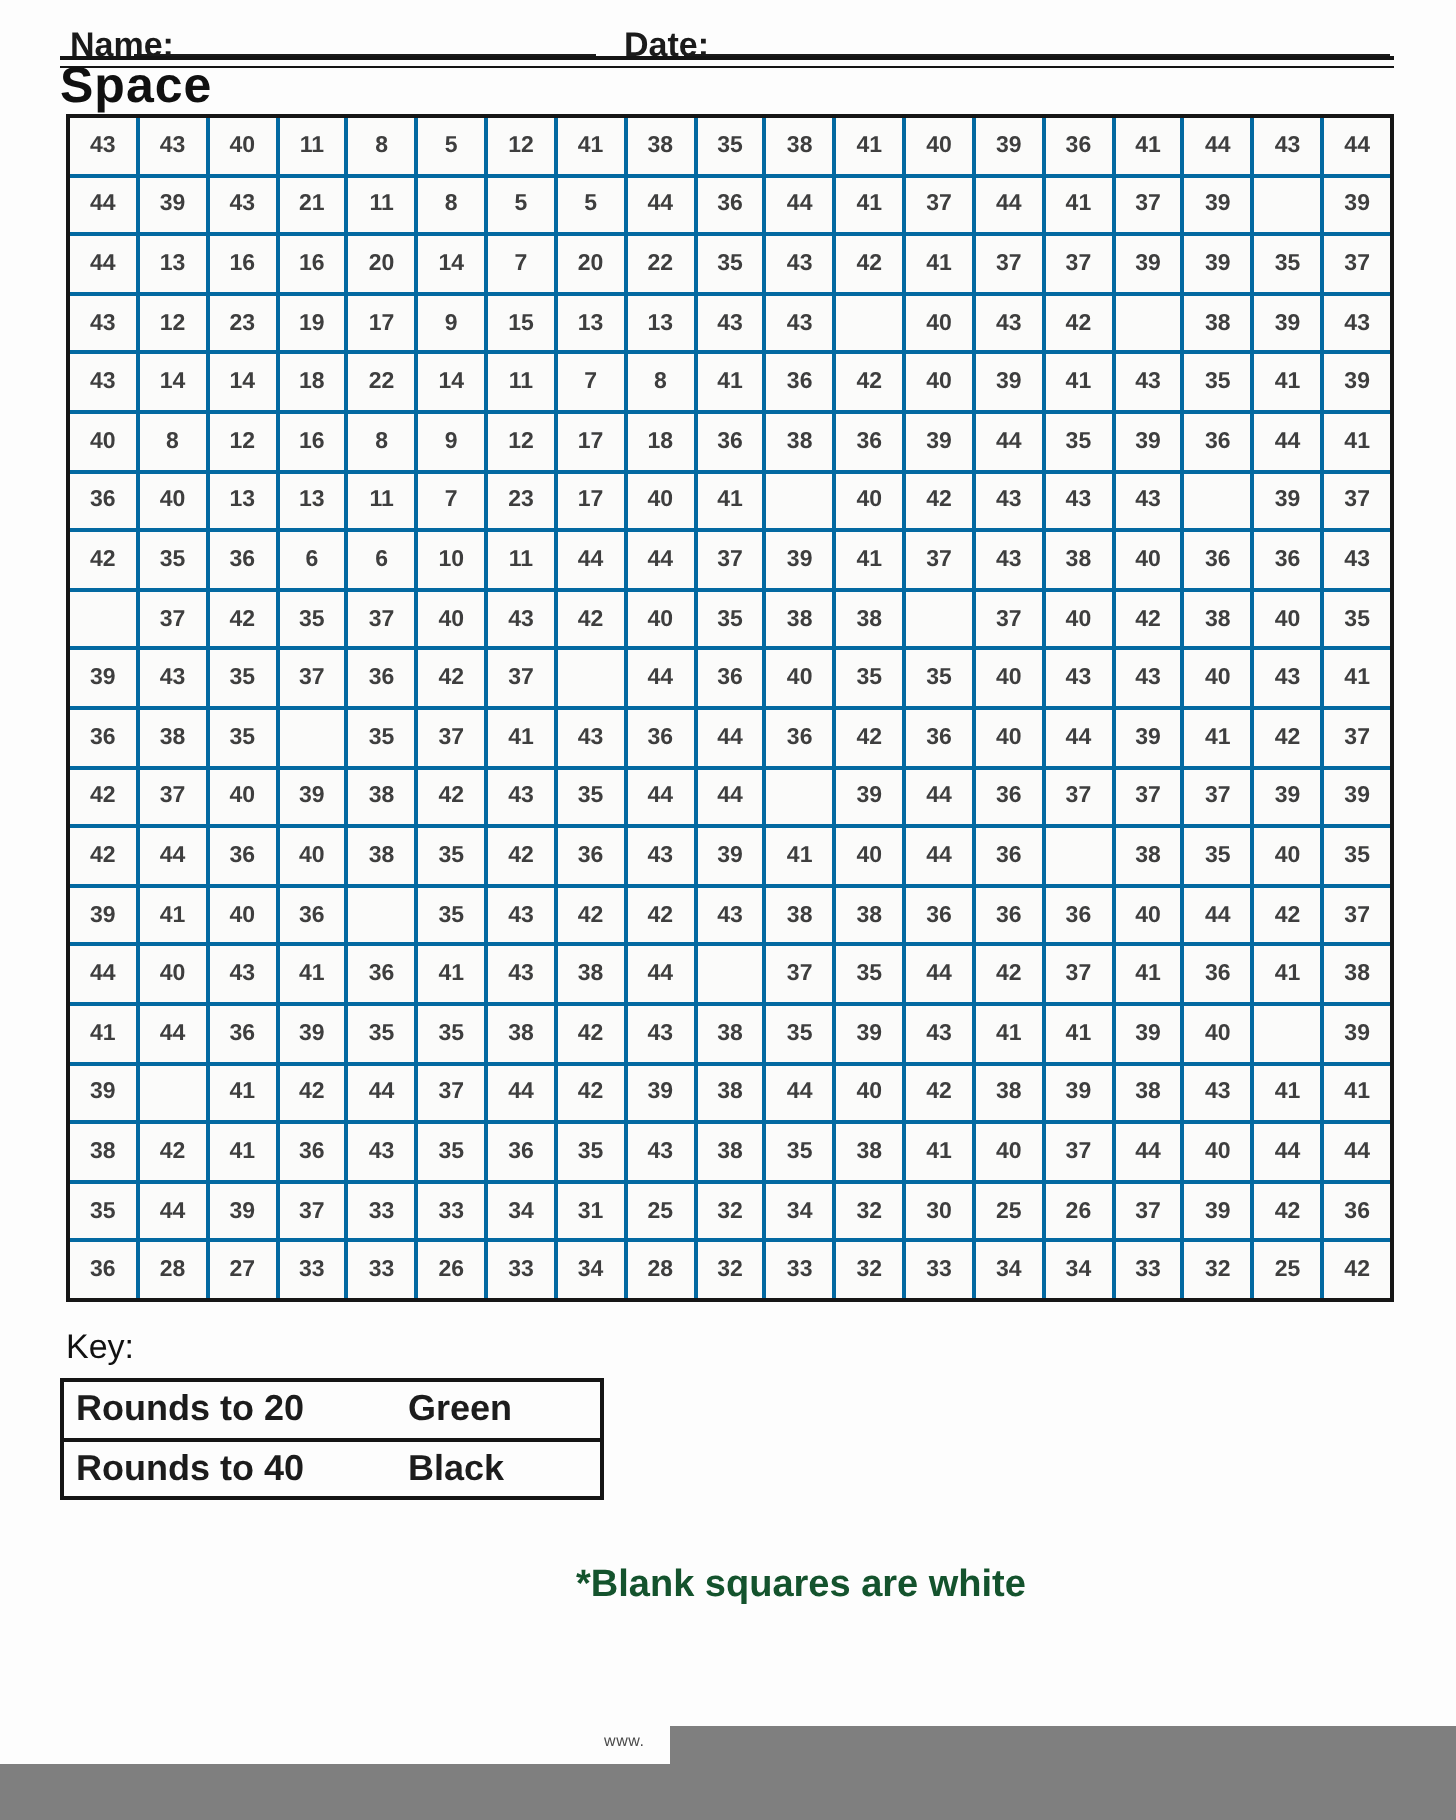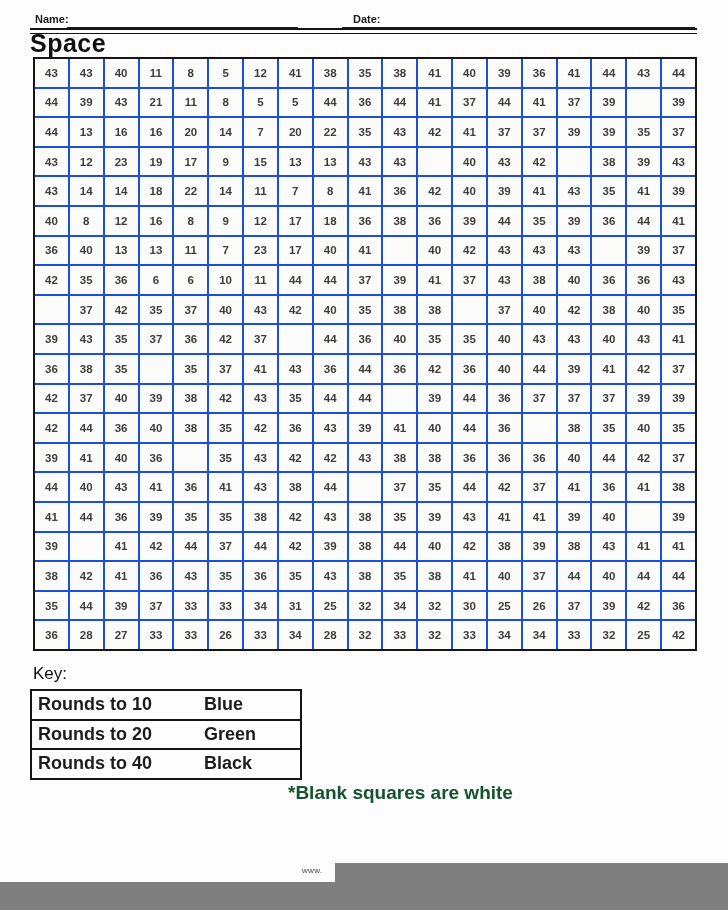--- a/index.html
+++ b/index.html
@@ -7,42 +7,42 @@
     width:728px; height:910px;
     background:#fdfdfd;
     font-family:"Liberation Sans", sans-serif;
     position:relative;
     overflow:hidden;
     color:#161616;
   }
   .abs { position:absolute; }
 
   
-  .field-label { font-size:11px; font-weight:700; color:#1b1b1b; }
+  .field-label { font-size:17px; font-weight:700; color:#1b1b1b; }
   .write-line { border-bottom:1.5px solid #1b1b1b; height:1px; }
   .double-rule {
     left:30px; top:28px; width:667px; height:3px;
     border-top:2px solid #151515; border-bottom:1.5px solid #151515;
   }
   .sheet-title {
     left:30px; top:29px; width:667px;
     text-align:left;
     font-size:25px; font-weight:600; color:#101010;
     letter-spacing:0.5px;
   }
 
   
   #number-grid {
     left:33px; top:57px;
     width:660px; height:590px;
     display:grid;
     grid-template-columns:repeat(19, 1fr);
     grid-template-rows:repeat(20, 1fr);
     gap:2px;
-    background:#1d4ed8;
+    background:#0369a1;
     border:2px solid #161616;
   }
   .cell {
     background:#fbfbfa;
     display:flex; align-items:center; justify-content:center;
     font-size:11.5px; font-weight:700; color:#3e3e3e;
   }
 
   
   .key-label { left:33px; top:664px; font-size:17px; font-weight:400; color:#111; }
@@ -67,21 +67,21 @@
   .watermark { left:302px; top:866px; font-size:8px; color:#4a4a4a; letter-spacing:0.3px; }
   .footer-block-right { left:335px; top:863px; width:393px; height:47px; }
   .footer-bar { left:0; top:882px; width:728px; height:28px; }
 </style>
 </head>
 <body>
 
 <div class="abs field-label" style="left:35px; top:13px;">Name:</div>
 <div class="abs write-line" style="left:67px; top:26px; width:231px;"></div>
 
-<div class="abs field-label" style="left:312px; top:13px;margin-left:41px;">Date:</div>
+<div class="abs field-label" style="left:312px; top:13px;">Date:</div>
 <div class="abs write-line" style="left:342px; top:26px; width:353px;"></div>
 
 <div class="abs double-rule"></div>
 
 <div class="abs sheet-title">Space</div>
 
 <div class="abs" id="number-grid">
     <div class="cell">43</div>
     <div class="cell">43</div>
     <div class="cell">40</div>
@@ -459,24 +459,20 @@
     <div class="cell">34</div>
     <div class="cell">34</div>
     <div class="cell">33</div>
     <div class="cell">32</div>
     <div class="cell">25</div>
     <div class="cell">42</div>
   </div>
 
 <div class="abs key-label">Key:</div>
 <div class="abs" id="key-table">
-    <div class="key-row">
-      <span class="key-rule">Rounds to 10</span>
-      <span class="key-color">Blue</span>
-    </div>
     <div class="key-row">
       <span class="key-rule">Rounds to 20</span>
       <span class="key-color">Green</span>
     </div>
     <div class="key-row">
       <span class="key-rule">Rounds to 40</span>
       <span class="key-color">Black</span>
     </div>
   </div>
 <div class="abs key-note">*Blank squares are white</div>

